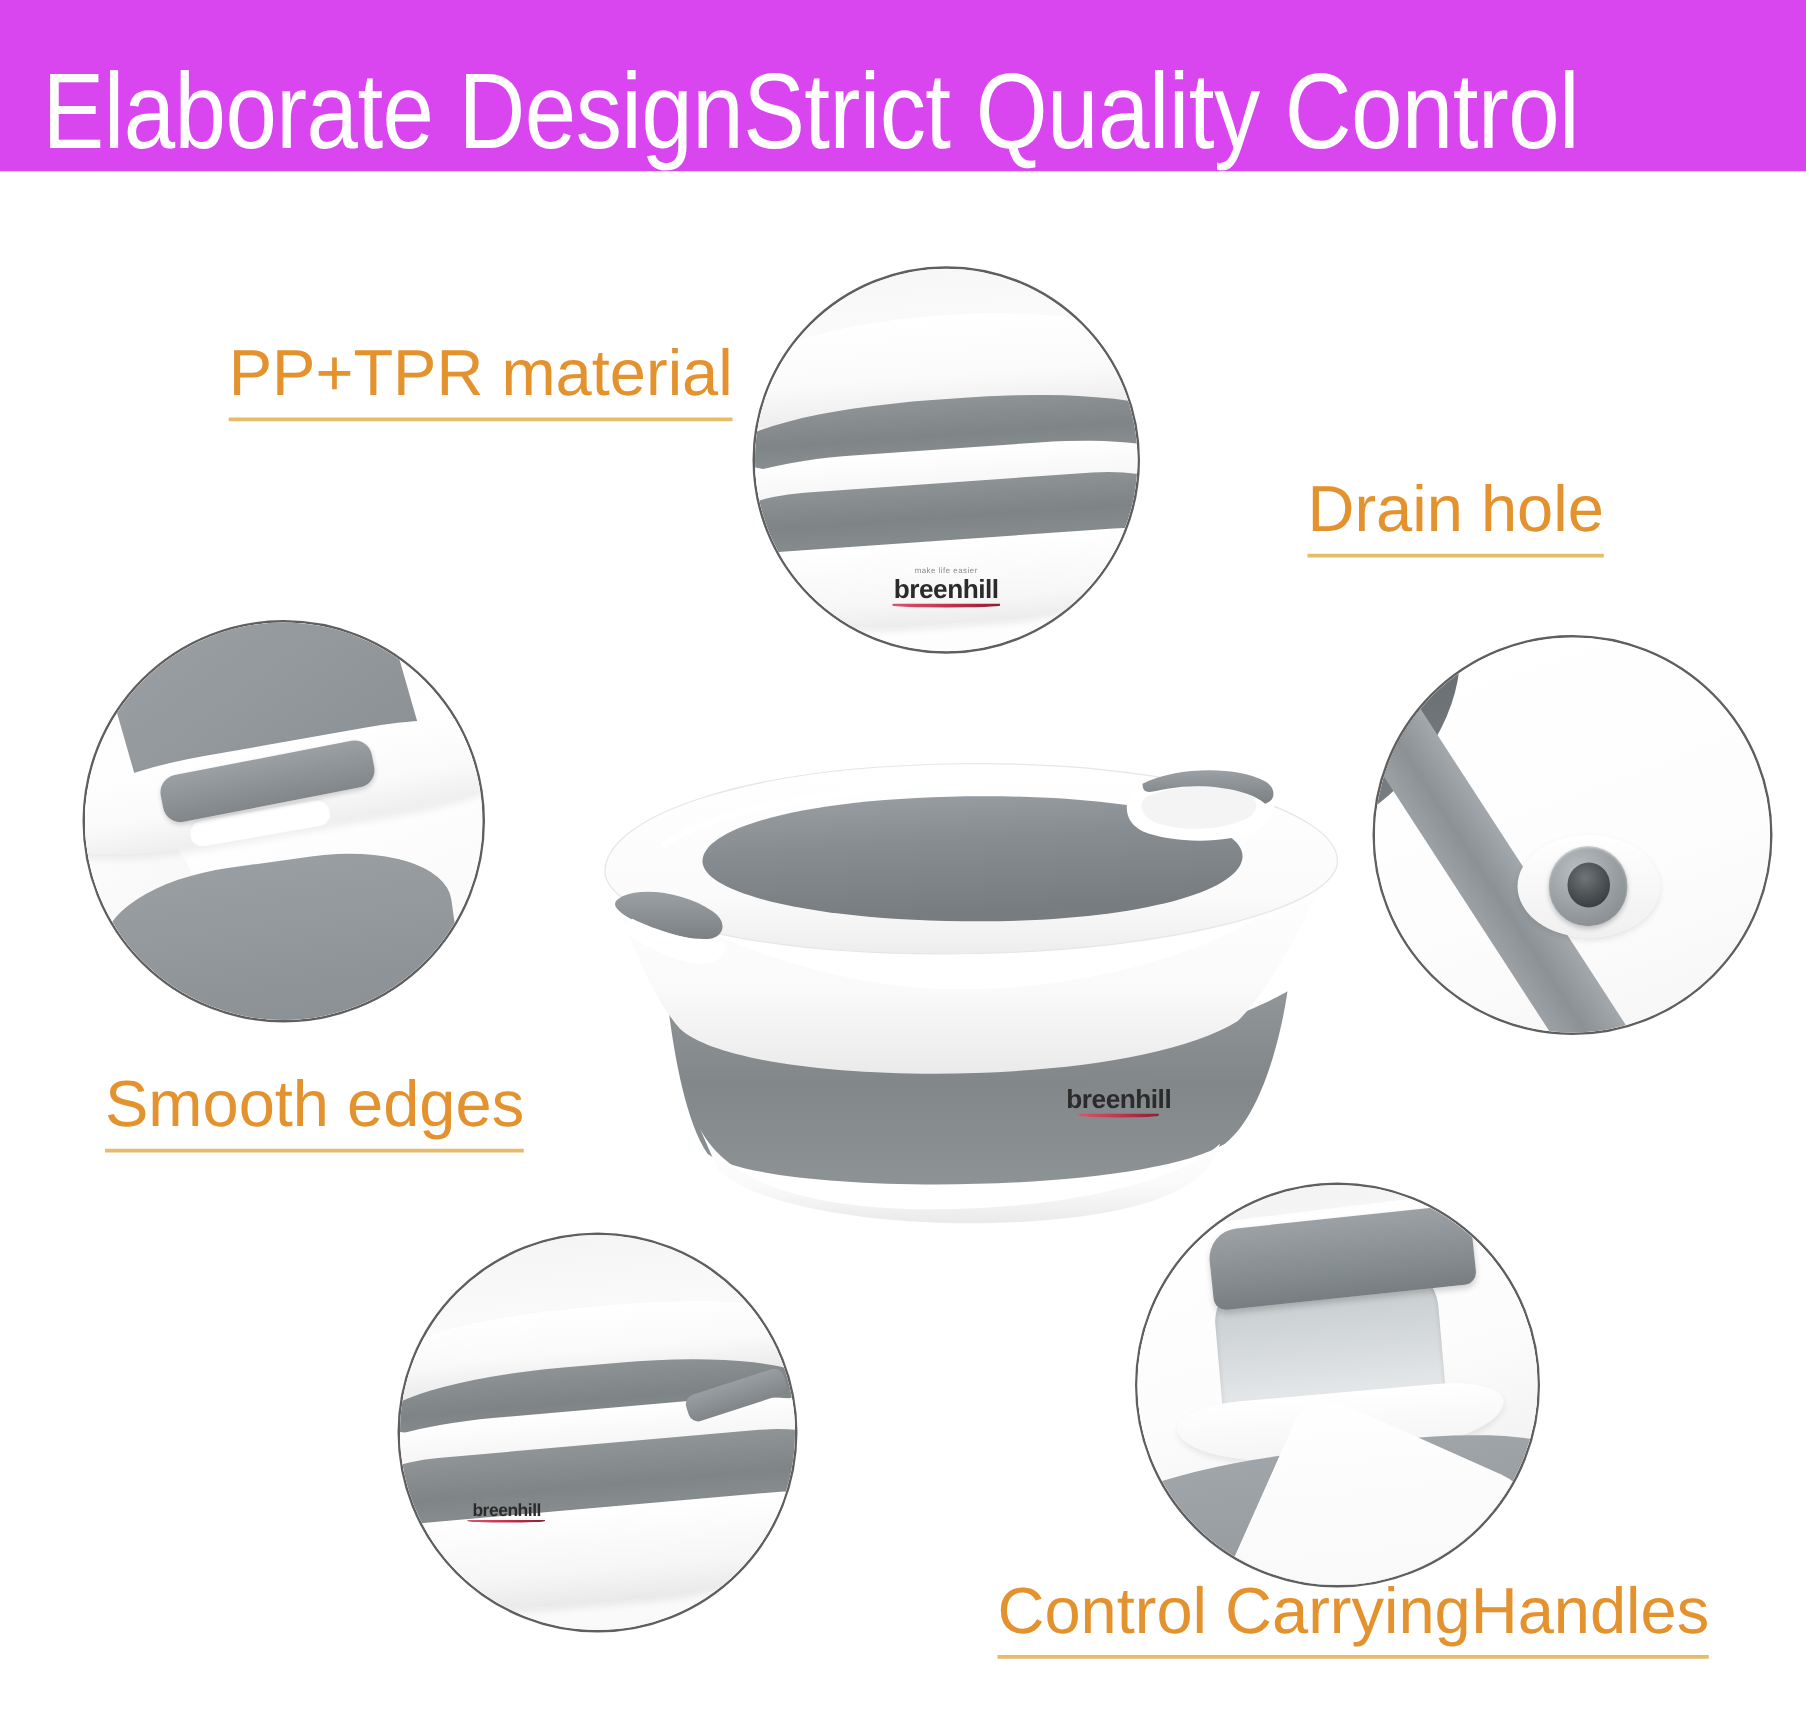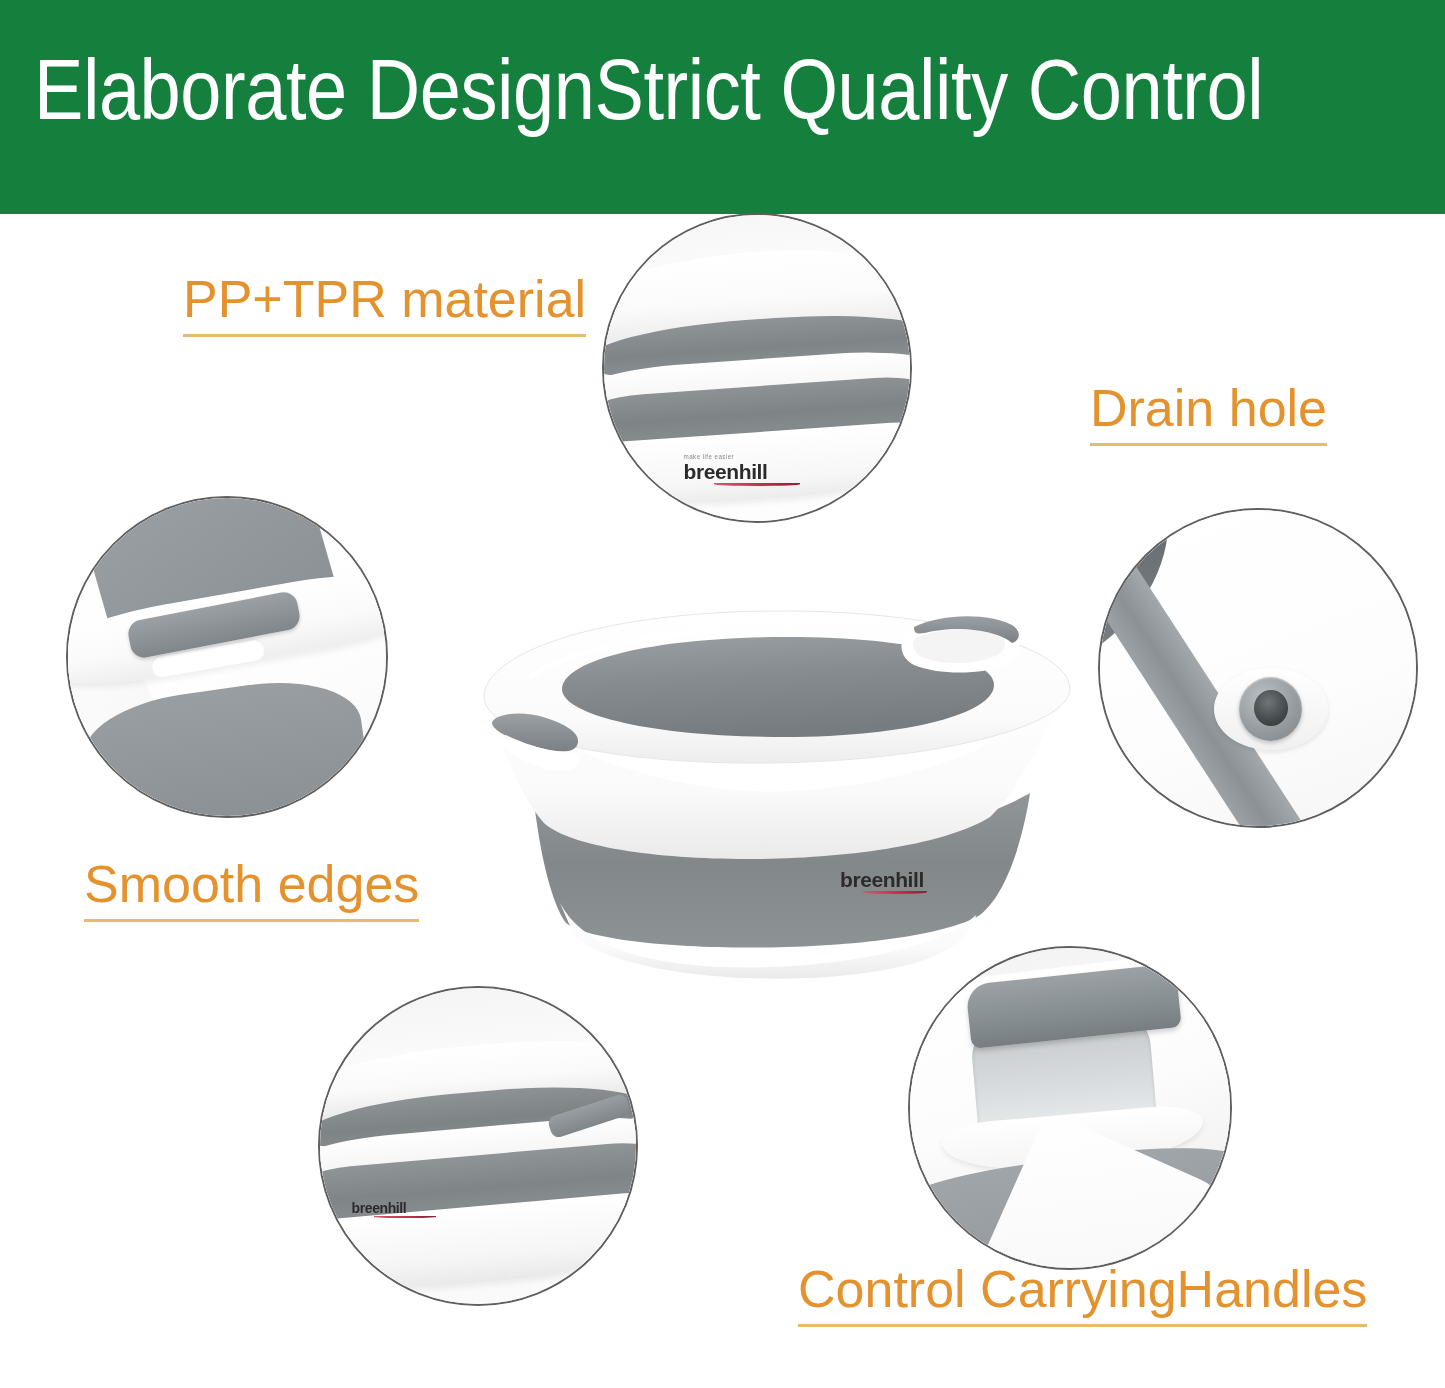--- a/index.html
+++ b/index.html
@@ -17,22 +17,22 @@
     background: #ffffff;
     overflow: hidden;
   }
 
   
   #header-banner {
     position: absolute;
     left: 0;
     top: 0;
     width: 1445px;
-    height: 214px;
-    background: #15803d;
+    height: 137px;
+    background: #d946ef;
   }
   #header-title {
     position: absolute;
     left: 34px;
     top: 30px;
     width: 1390px;
     height: 118px;
     display: flex;
     align-items: center;
     justify-content: space-between;
@@ -55,21 +55,21 @@
     color: #e3922e;
     font-family: "Liberation Sans", sans-serif;
     font-size: 52px;
     font-weight: 400;
     white-space: nowrap;
     line-height: 1.05;
     padding-bottom: 7px;
     border-bottom: 3px solid #e8bb6b;
   }
   #label-pp-tpr       { left: 183px;  top: 272px; }
-  #label-drain-hole   { left: 1090px; top: 381px; }
+  #label-drain-hole   { left: 1046px; top: 381px; }
   #label-smooth-edges { left: 84px;   top: 857px; text-align: right; }
   #label-thickness    { left: 233px;  top: 1320px; }
   #label-handles      { left: 798px;  top: 1262px; }
 
   
   .detail-circle {
     position: absolute;
     border-radius: 50%;
     border: 2px solid #5f5f5f;
     overflow: hidden;
@@ -116,21 +116,21 @@
     position:absolute; left:-6%; top:71%; width:114%; height:22%;
     background: linear-gradient(180deg,#ffffff 0%,#f7f7f7 70%,#ececec 100%);
     border-radius: 12% 12% 40% 40% / 20% 20% 80% 80%;
     transform: rotate(-4deg);
     box-shadow: 0 3px 6px rgba(0,0,0,0.07);
   }
 
   
   .brand-logo {
     position: absolute;
-    text-align: left;
+    text-align: center;
     line-height: 1;
     font-family: "Liberation Sans", sans-serif;
     color: #2b2b2b;
   }
   .brand-logo .brand-tag {
     display: block;
     font-size: 0.30em;
     color: #8a8a8a;
     letter-spacing: 0.4px;
     margin-bottom: 0.10em;

